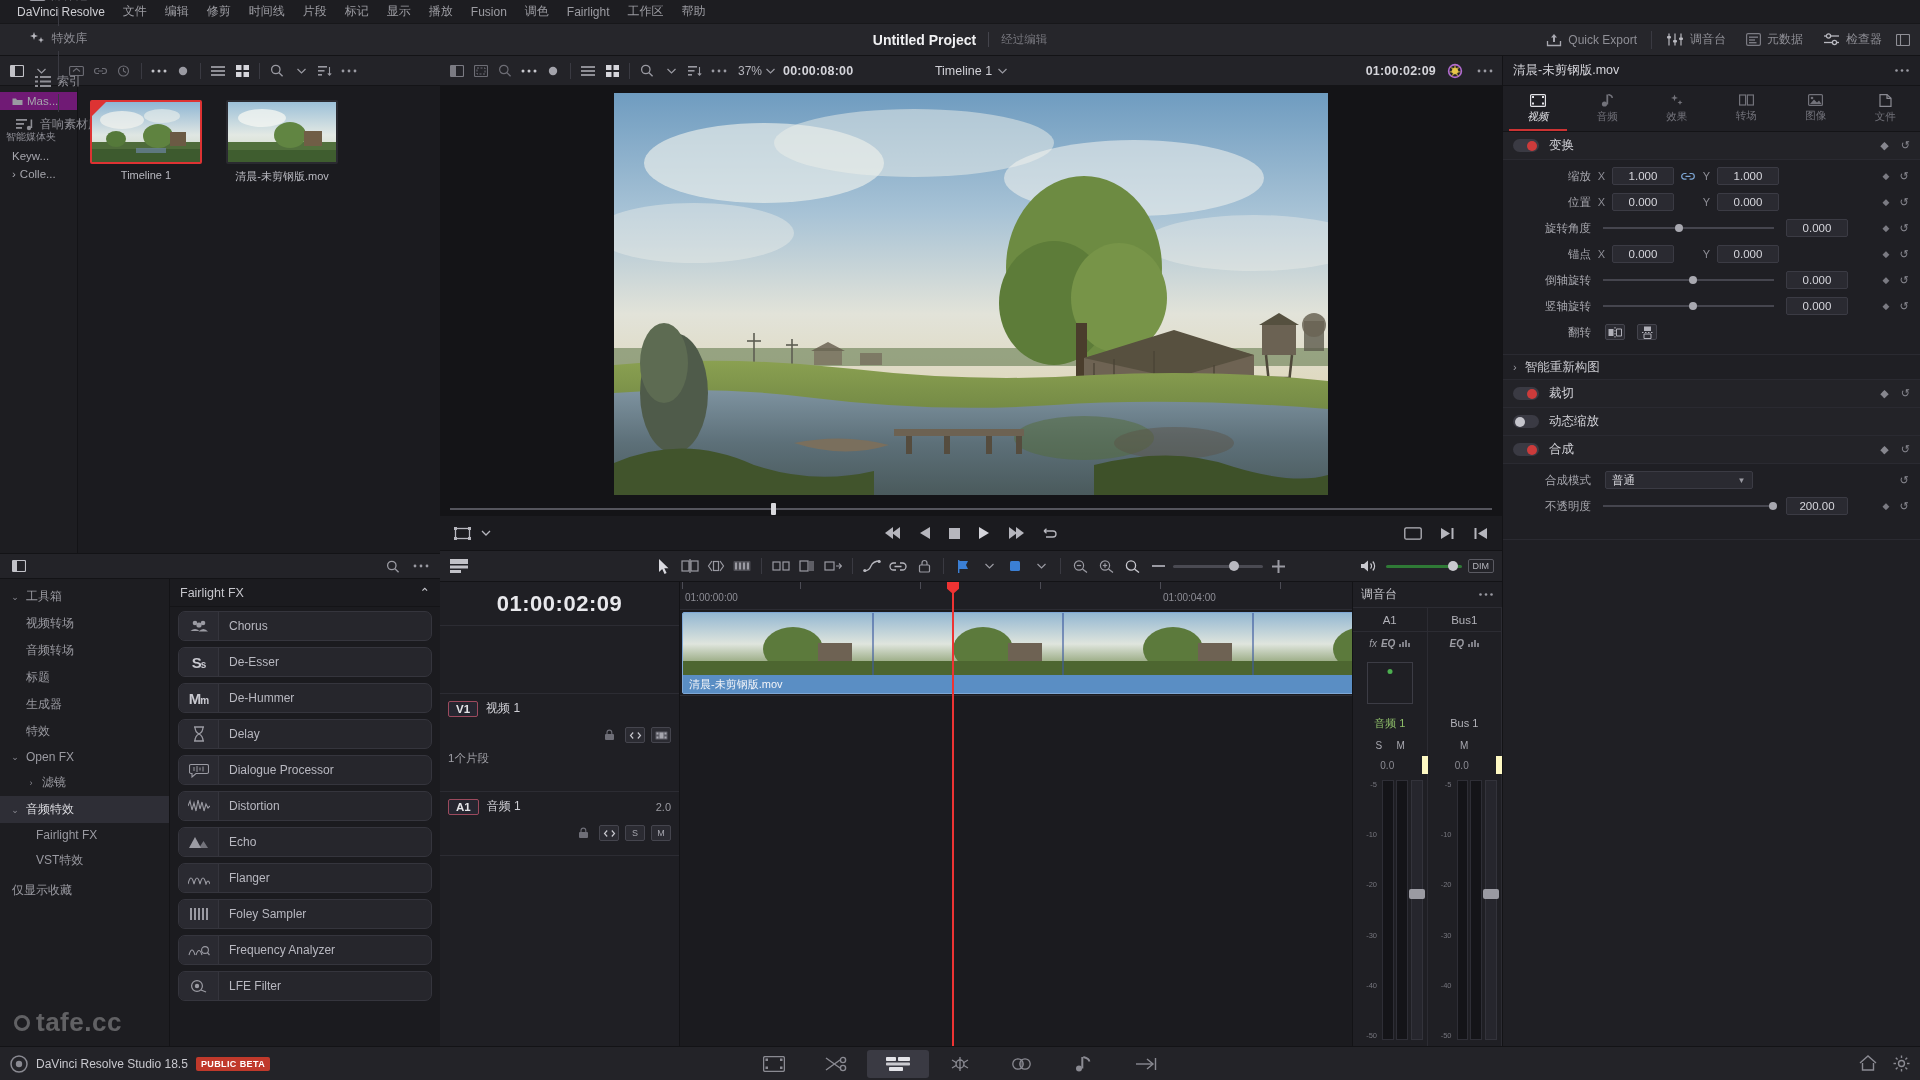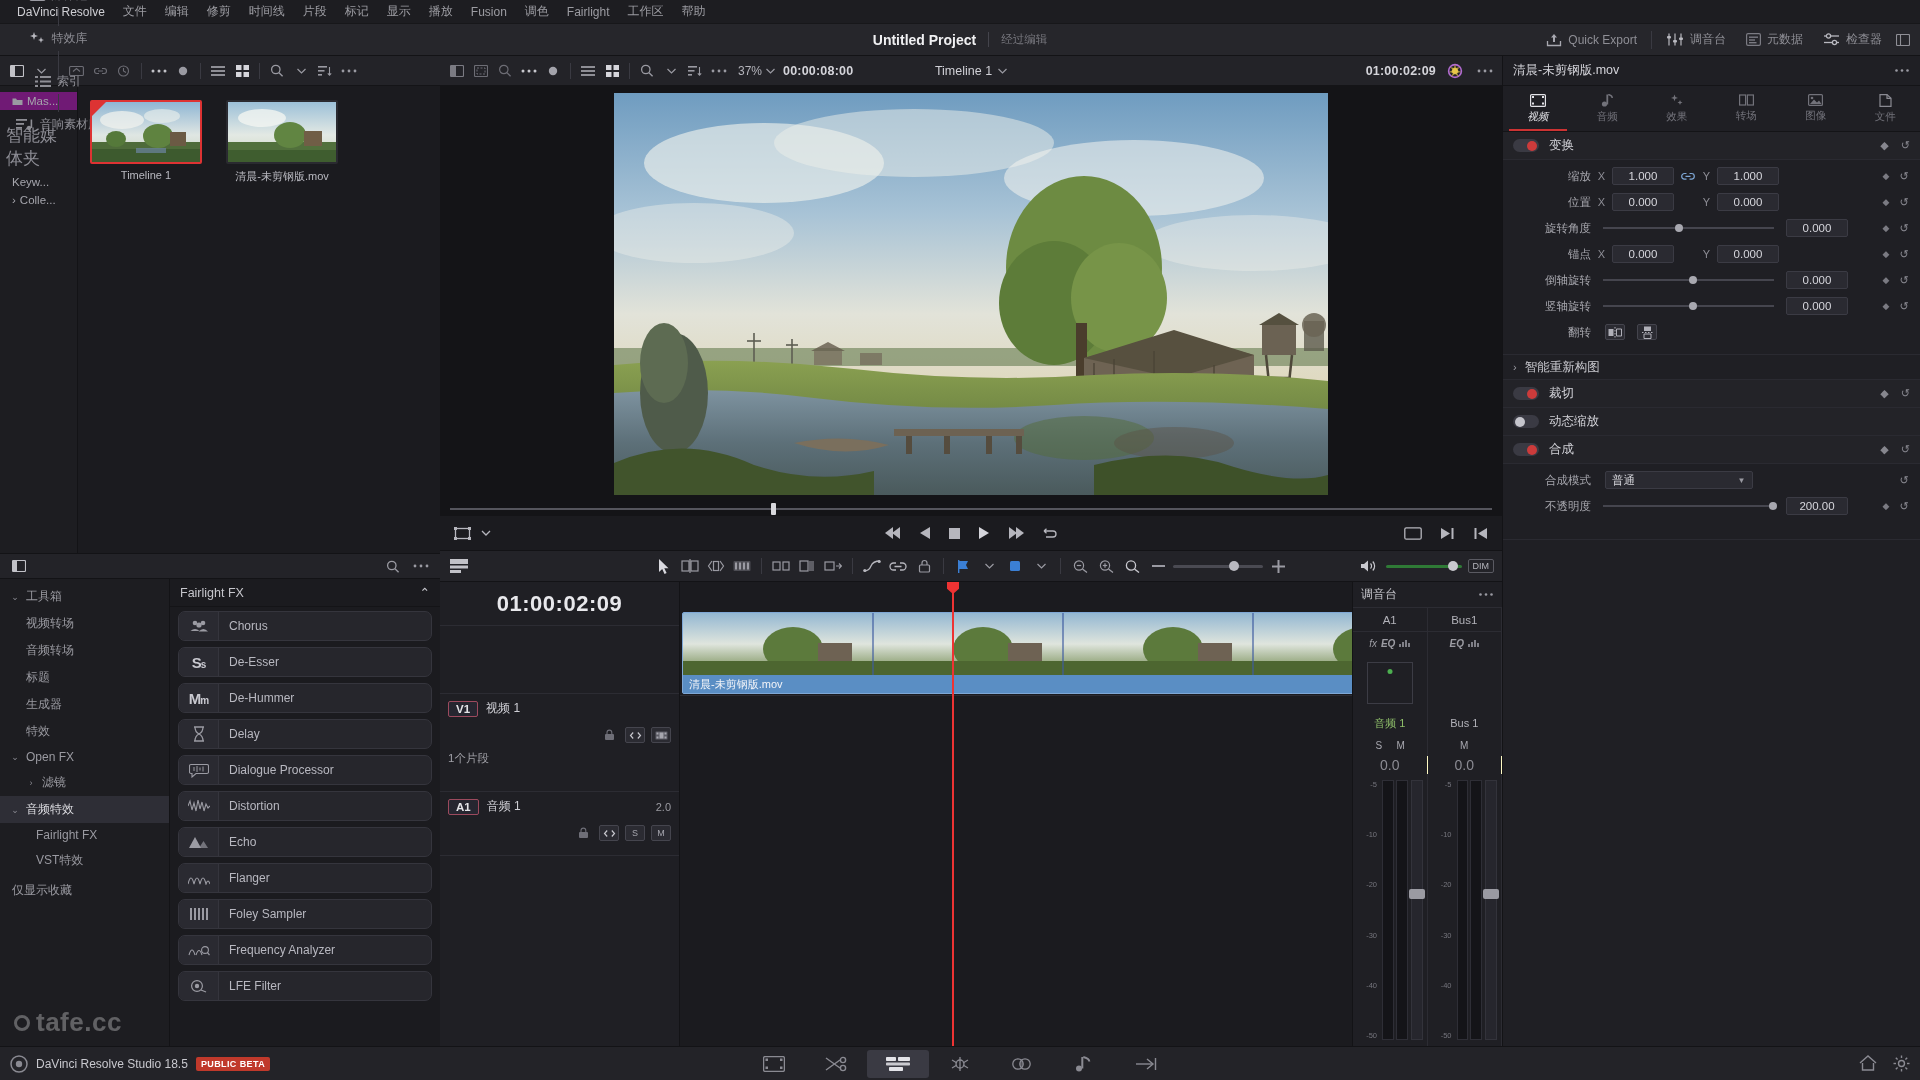--- a/index.html
+++ b/index.html
@@ -81,21 +81,21 @@
     color:#83838b; border-radius:3px; font-size: 12px;
   }
   .ic-btn.on { color: #e3e3e6; }
   .mp-sep { width:1px; height:16px; background:#3a3a42; margin: 0 4px; }
 
   
   .mp-body { flex: 1; display: flex; min-height: 0; }
   .mp-tree { width: 78px; background:#1d1d21; border-right:1px solid #131316; padding-top:6px; flex:none; }
   .mp-tree .node { font-size: 11.5px; color: #a5a5ac; padding: 3px 4px 3px 12px; display:flex; align-items:center; gap:4px; }
   .mp-tree .node.sel { background: #701a75; }
-  .mp-tree .grp-label { font-size: 17px; color:#8d8d95; padding: 14px 4px 3px 6px; }
+  .mp-tree .grp-label { font-size: 10px; color:#8d8d95; padding: 20px 4px 3px 6px; }
   .mp-grid { flex:1; background: #1b1b1f; padding: 14px 12px; display:flex; gap: 24px; align-items:flex-start; }
   .thumb-wrap { width: 112px; }
   .thumb {
     width: 112px; height: 64px; border-radius:2px; overflow:hidden; position: relative;
     border: 2px solid transparent; background:#2a2a30;
   }
   .thumb.sel { border-color: #d33; }
   .thumb .corner { position:absolute; top:0; left:0; width:0;height:0;
      border-top: 14px solid #d33; border-right: 14px solid transparent; }
   .thumb-cap { font-size: 11px; color:#b9b9c0; text-align:center; margin-top:5px; white-space:nowrap;
@@ -246,22 +246,22 @@
   .pan-dot { position:absolute; left:50%; top:6px; width:5px;height:5px;border-radius:50%; background:#4caf50;
     transform:translateX(-50%);}
   .mixer-names { height:22px; display:flex; }
   .mixer-name { flex:1; display:flex; align-items:center; justify-content:center; font-size:11px; color:#8fbf6a;
     border-right:1px solid #2c2c33;}
   .mixer-name.bus { color:#b2b2b9; }
   .mixer-sm { height:22px; display:flex; }
   .sm-cell { flex:1; display:flex; align-items:center; justify-content:center; gap:8px; border-right:1px solid #2c2c33; }
   .sm-btn { font-size:10px; color:#a8a8b0; width:14px; height:14px; display:flex; align-items:center; justify-content:center;}
   .mixer-db { height:18px; display:flex; }
-  .db-cell { flex:1; display:flex; align-items:center; justify-content:center; font-size:14px; color:#8b8b93;
-    border-right:1px solid #fef9c3;}
+  .db-cell { flex:1; display:flex; align-items:center; justify-content:center; font-size:10px; color:#8b8b93;
+    border-right:6px solid #fef9c3;}
   .mixer-meters { flex:1; display:flex; min-height:0; }
   .meter-col { flex:1; border-right:1px solid #2c2c33; display:flex; padding: 6px 4px; gap:3px; position:relative;}
   .scale { width: 22px; display:flex; flex-direction:column; justify-content:space-between;
     font-size: 7.5px; color:#75757d; align-items:flex-end; padding-right:2px;}
   .meters { flex:1; display:flex; gap:2px; align-items:stretch; }
   .meter { flex:1; background:#141418; border:1px solid #2e2e36; position:relative; }
   .fader { width: 12px; background:#26262d; border:1px solid #33333b; position:relative; }
   .fader .cap { position:absolute; left:-3px; width:16px; height:10px; background:#9a9aa2; border-radius:2px; top: 42%; }
 
   
@@ -1384,20 +1384,31 @@
                     <path d="M4.2 1.5 L1.5 4.5 L4.2 7.5 M8.8 1.5 L11.5 4.5 L8.8 7.5" fill="none" stroke="#c8c8ce" stroke-width="1.2"></path>
                   </svg>
               </span>
               <span class="mini">S</span>
               <span class="mini">M</span>
             </div>
           </div>
         </div>
 
         <div class="tl-canvas">
+          <div class="ruler">
+            <div class="tick" style="left:2px"></div>
+            <div class="lbl" style="left:5px">01:00:00:00</div>
+            <div class="tick" style="left:480px"></div>
+            <div class="lbl" style="left:483px">01:00:04:00</div>
+
+            <div class="tick" style="left:120px"></div>
+              <div class="tick" style="left:240px"></div>
+              <div class="tick" style="left:360px"></div>
+            <div class="tick" style="left:600px"></div>
+          </div>
 
           <div class="tl-rows">
             <div class="row-v">
               <div class="clip-v" style="width:952px">
                 <div class="clip-strip">
                   <svg width="950" height="62" viewBox="0 0 950 62" preserveAspectRatio="none">
                     <defs>
                       <linearGradient id="cs" x1="0" y1="0" x2="0" y2="1">
                         <stop offset="0" stop-color="#93b7d2"></stop>
                           <stop offset="0.5" stop-color="#dfe5dd"></stop>

